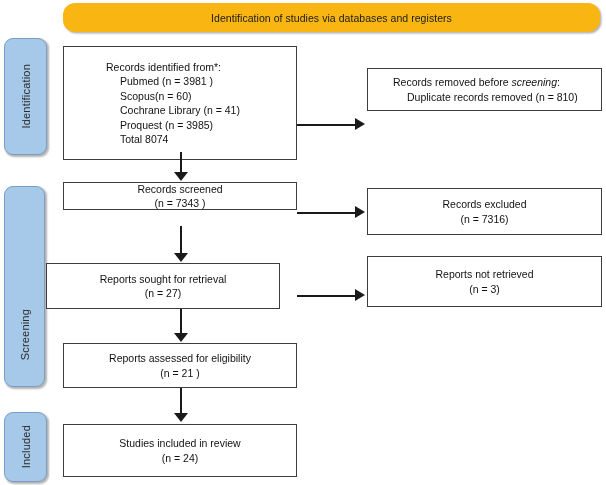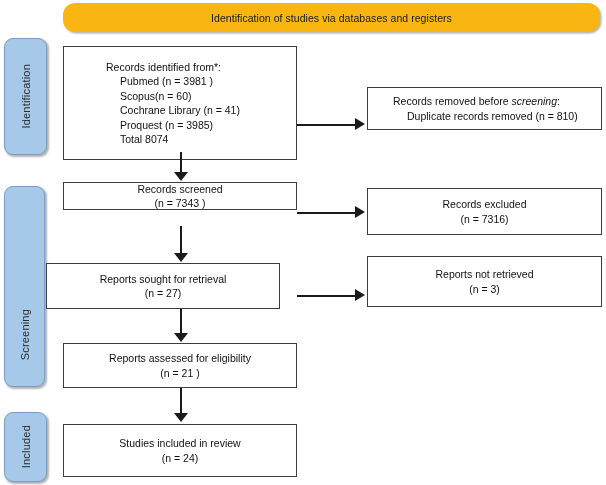--- a/index.html
+++ b/index.html
@@ -78,21 +78,21 @@
     line-height: 14.5px;
     white-space: nowrap;
   }
   .box.left-txt2 { align-items: flex-start; padding-left: 13px; }
   .box.left-txt2 .indent { padding-left: 13px; }
 
   .ital { font-style: italic; }
 
   
   .b-ident     { left: 63px;  top: 38px;  width: 234px; height: 114px; margin-top: 8px; }
-  .b-removed   { left: 367px; top: 87px;  width: 235px; height: 43px;  }
+  .b-removed   { left: 367px; top: 68px;  width: 235px; height: 43px;  }
   .b-screened  { left: 63px;  top: 182px; width: 234px; height: 28px;  }
   .b-excluded  { left: 367px; top: 188px; width: 235px; height: 47px; text-align: center;  }
   .b-sought    { left: 46px;  top: 263px; width: 234px; height: 46px;  }
   .b-notretr   { left: 367px; top: 256px; width: 235px; height: 51px;  }
   .b-assessed  { left: 63px;  top: 343px; width: 234px; height: 45px;  }
   .b-included  { left: 63px;  top: 424px; width: 234px; height: 53px;  }
 
   
   .vline {
     position: absolute;

